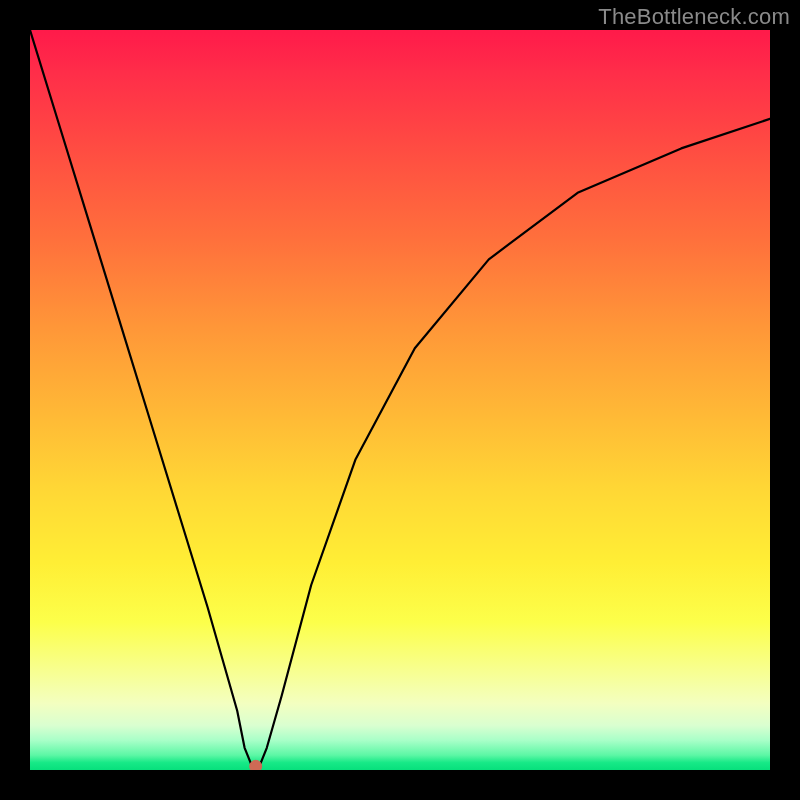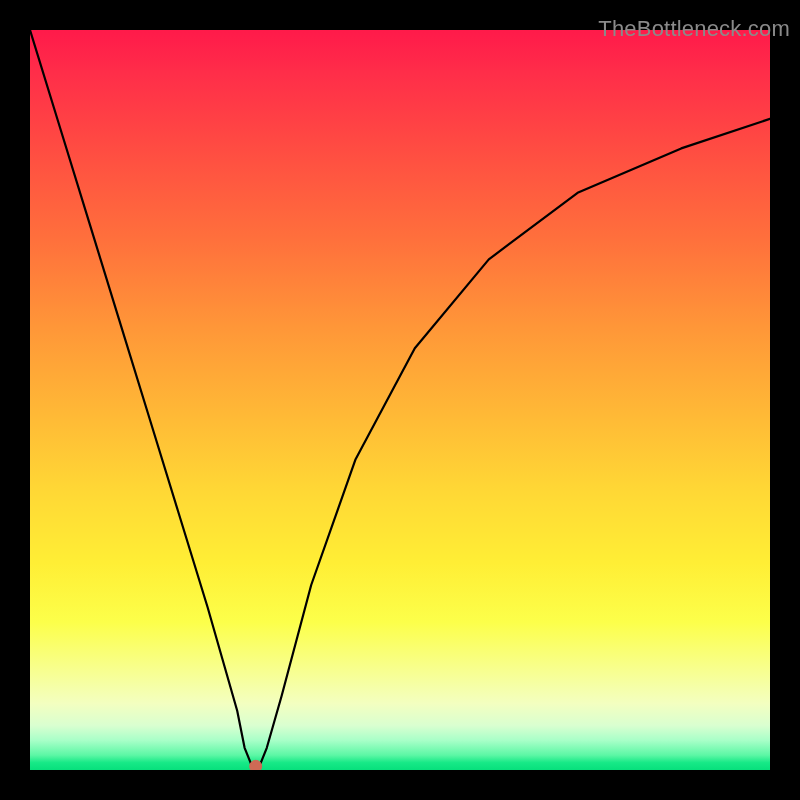--- a/index.html
+++ b/index.html
@@ -55,21 +55,20 @@
   }
   .watermark {
     position: absolute;
     top: 4px;
     right: 10px;
     color: #8a8a8a;
     font-size: 22px;
     font-weight: 500;
     letter-spacing: 0.2px;
     font-family: Arial, Helvetica, sans-serif;
-    margin-top: 12px;
   }
   svg.curve {
     position: absolute;
     top: 0;
     left: 0;
     width: 100%;
     height: 100%;
   }
 </style>
 </head>

